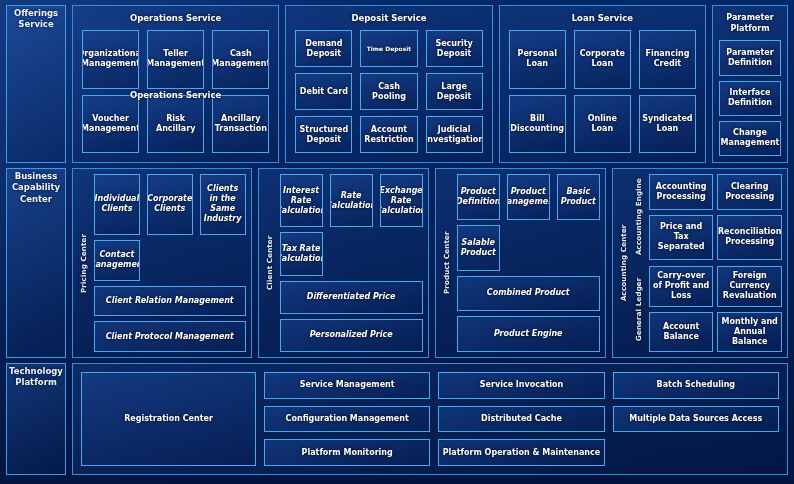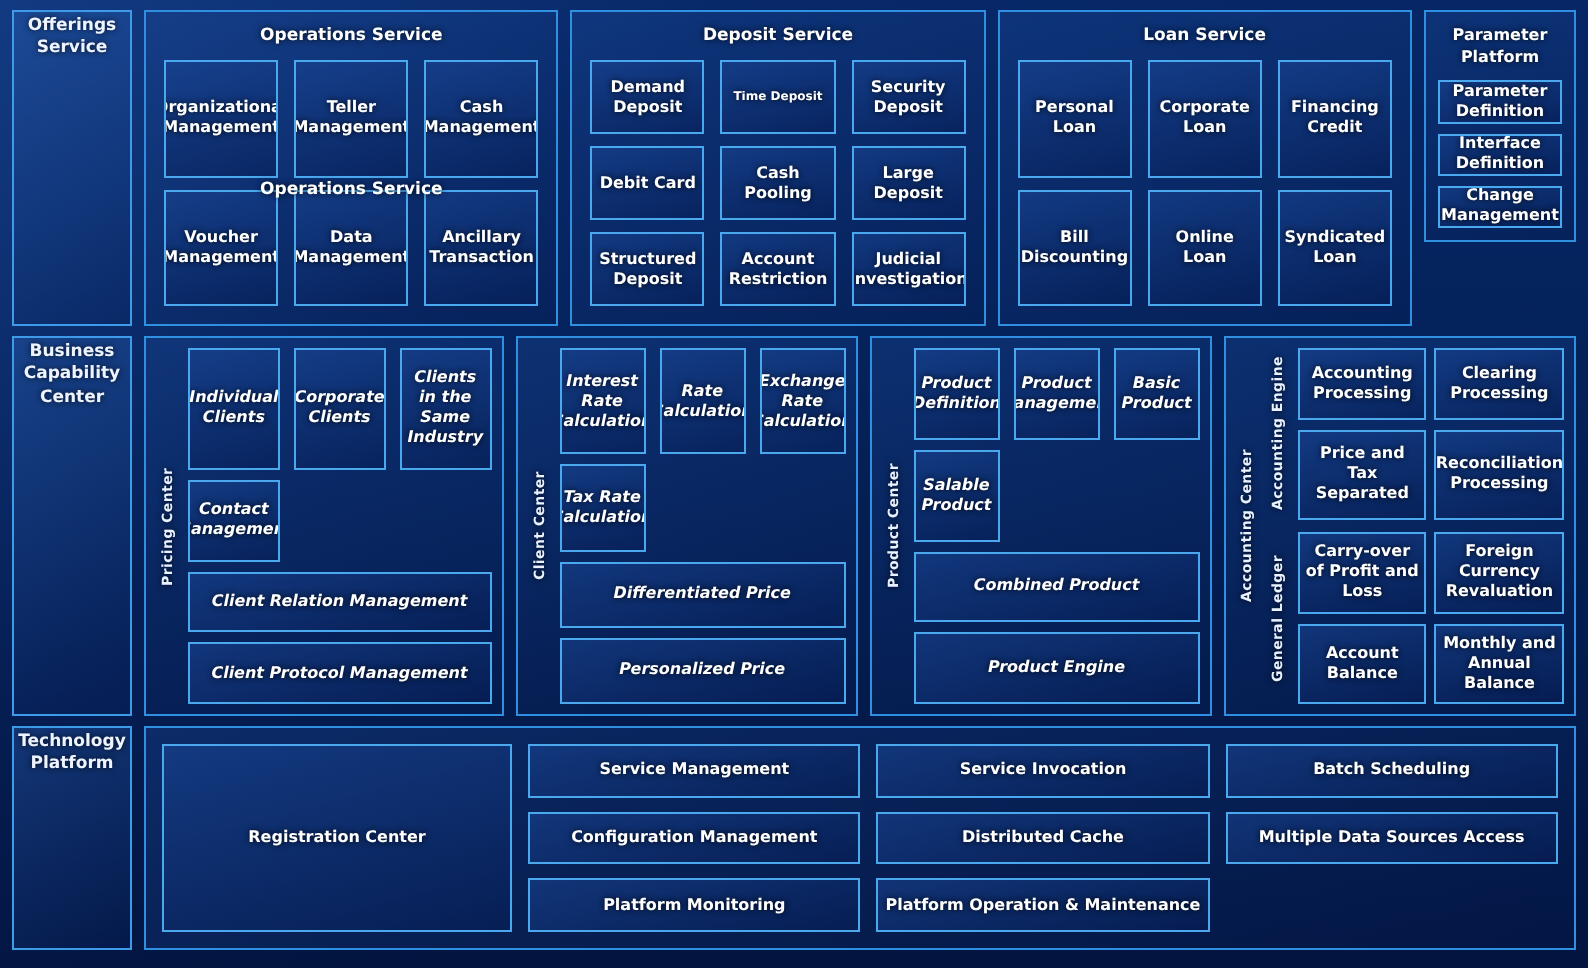--- a/index.html
+++ b/index.html
@@ -171,21 +171,21 @@
     </div>
 
     <div class="group" style="flex:1 1 0;">
       <div class="group-title">Operations Service</div>
       <div class="ghost-label">Operations Service</div>
       <div class="cells c3">
         <div class="cell">Organizational Management</div>
         <div class="cell">Teller Management</div>
         <div class="cell">Cash Management</div>
         <div class="cell">Voucher Management</div>
-        <div class="cell">Data Management</div>
+        <div class="cell">Risk Ancillary</div>
         <div class="cell">Ancillary Transaction</div>
       </div>
     </div>
 
     <div class="group" style="flex:1 1 0;">
       <div class="group-title">Deposit Service</div>
       <div class="cells c3">
         <div class="cell">Demand Deposit</div>
         <div class="cell small">Time Deposit</div>
         <div class="cell">Security Deposit</div>
@@ -203,21 +203,21 @@
       <div class="cells c3">
         <div class="cell">Personal Loan</div>
         <div class="cell">Corporate Loan</div>
         <div class="cell">Financing Credit</div>
         <div class="cell">Bill Discounting</div>
         <div class="cell">Online Loan</div>
         <div class="cell">Syndicated Loan</div>
       </div>
     </div>
 
-    <div class="param-rail" style="height:116px;">
+    <div class="param-rail" style="height:158px;">
       <div class="param-title">Parameter Platform</div>
       <div class="cell">Parameter Definition</div>
       <div class="cell">Interface Definition</div>
       <div class="cell">Change Management</div>
     </div>
   </div>
 
   <div class="band band-business">
 
     <div class="rail">

